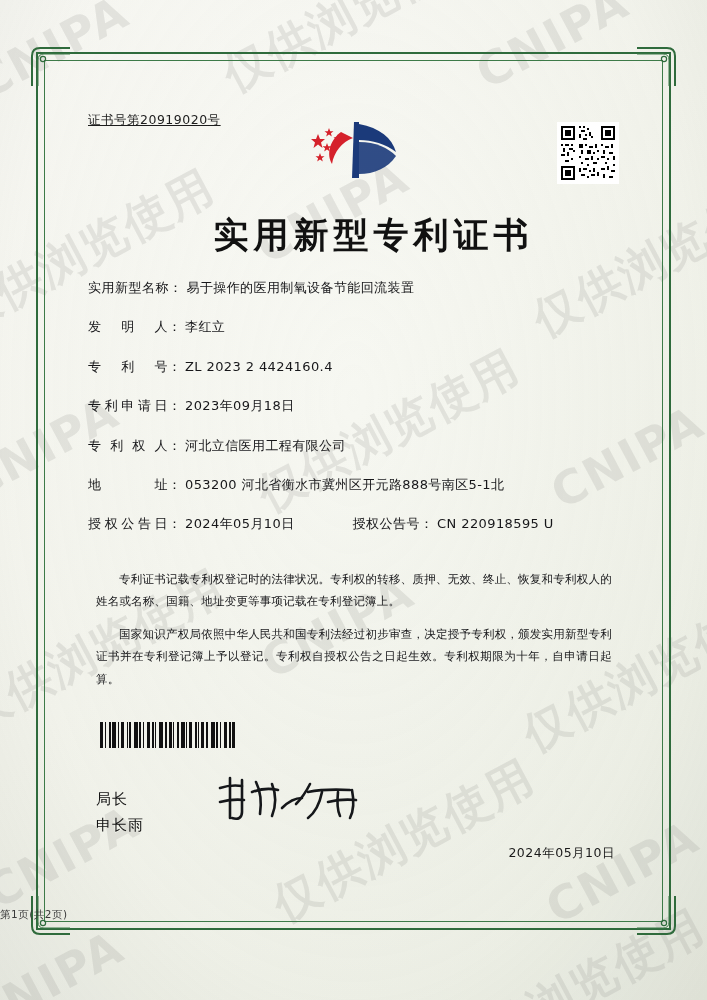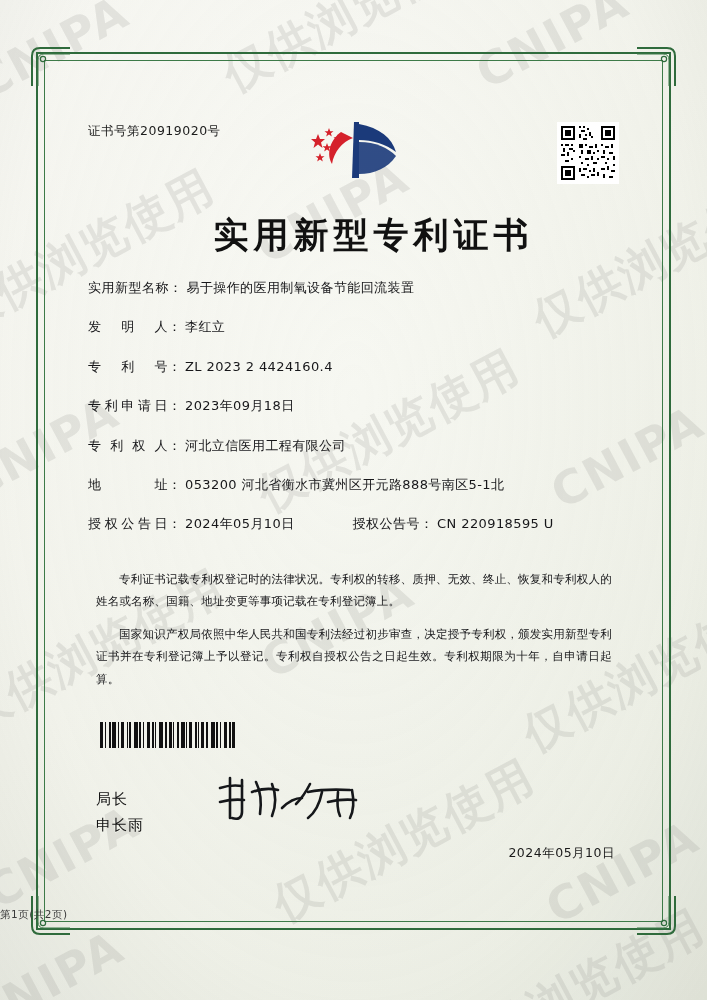--- a/index.html
+++ b/index.html
@@ -84,24 +84,25 @@
   .content {
     position: absolute;
     inset: 0;
     z-index: 4;
   }
 
   
   .cert-no {
     position: absolute;
     left: 88px;
-    top: 123px;
+    top: 112px;
     font-size: 12.5px;
     color: #1c1c1c;
     letter-spacing: 0.5px;
+    text-decoration: underline;
   }
   .emblem {
     position: absolute;
     left: 296px;
     top: 118px;
     width: 112px;
     height: 72px;
   }
   .qr {
     position: absolute;

